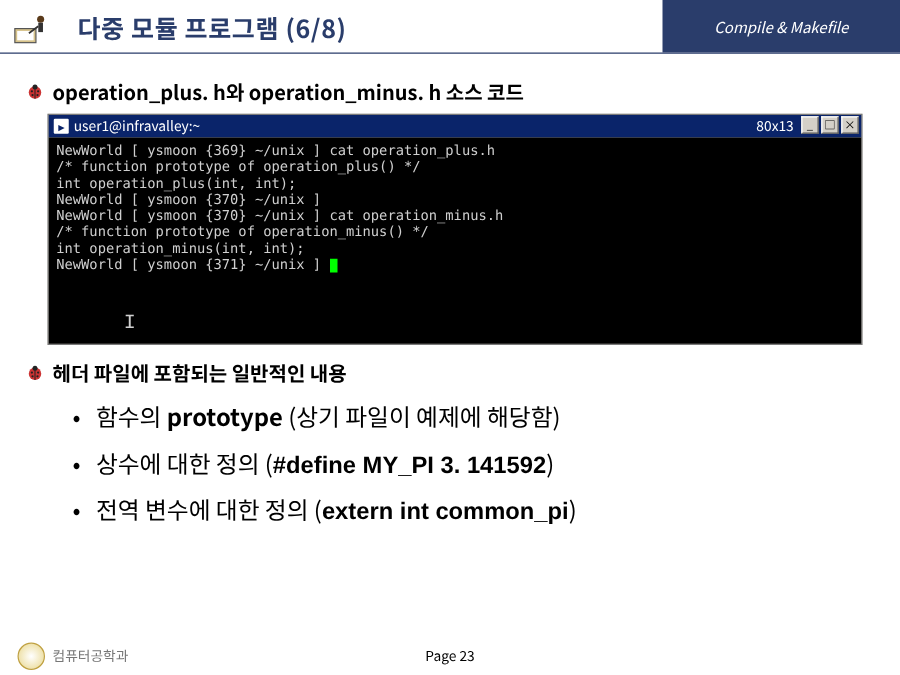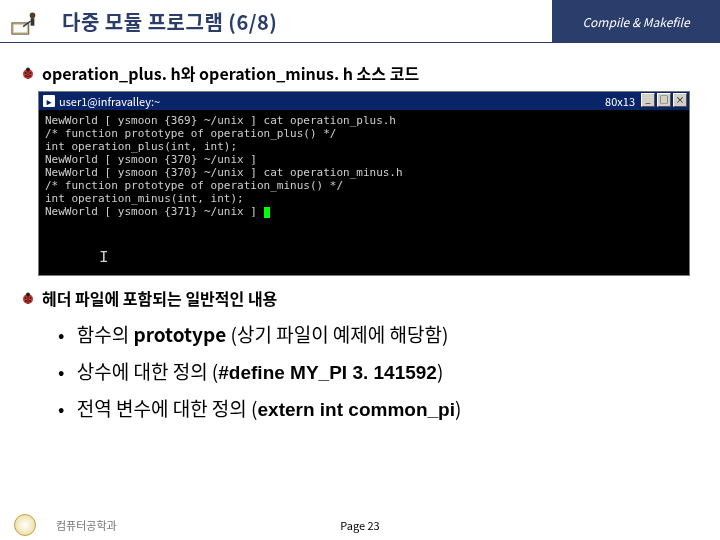--- a/index.html
+++ b/index.html
@@ -27,21 +27,21 @@
     flex: 1;
   }
   .header-title {
     font-size: 20px;
     font-weight: 700;
     color: #2a3d6b;
     letter-spacing: 0.5px;
   }
   .header-right {
     background: #2a3d6b;
-    width: 168px;
+    width: 190px;
     display: flex;
     align-items: center;
     justify-content: center;
     color: #fff;
     font-size: 12px;
     font-style: italic;
   }
   .presenter-icon {
     width: 34px; height: 34px;
     display: flex; align-items: center; justify-content: center;
@@ -153,21 +153,21 @@
     position: absolute;
     bottom: 4px;
     left: 0; right: 0;
     display: flex;
     align-items: center;
     justify-content: space-between;
     padding: 0 14px;
     font-size: 11px;
   }
   .footer-left {
-    display: flex; align-items: center; gap: 20px;
+    display: flex; align-items: center; gap: 6px;
     color: #777;
   }
   .seal-icon {
     width: 22px; height: 22px;
     border-radius: 50%;
     border: 1px solid #bfa040;
     background: radial-gradient(#fff,#e8d68a);
   }
   .footer-center {
     position: absolute;

